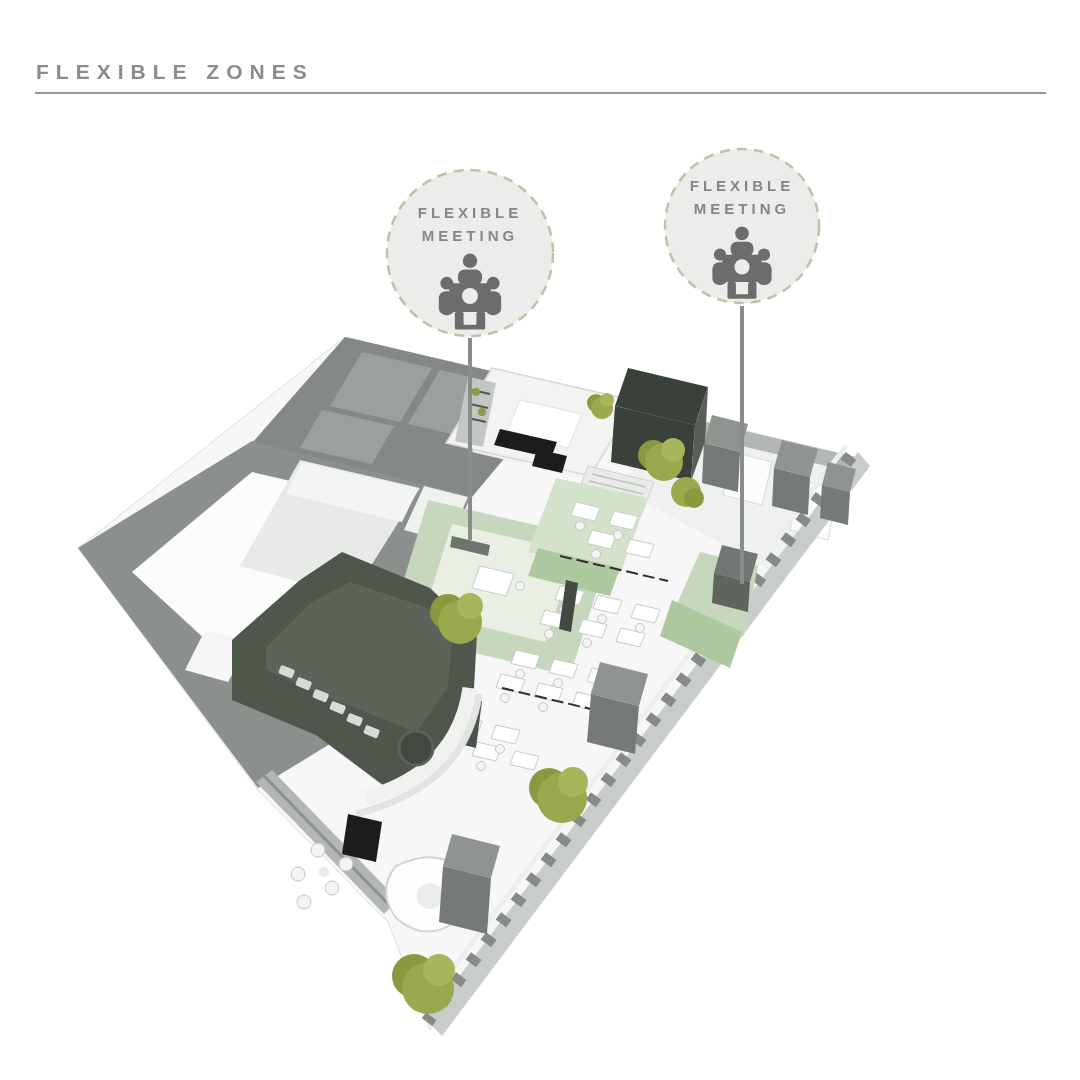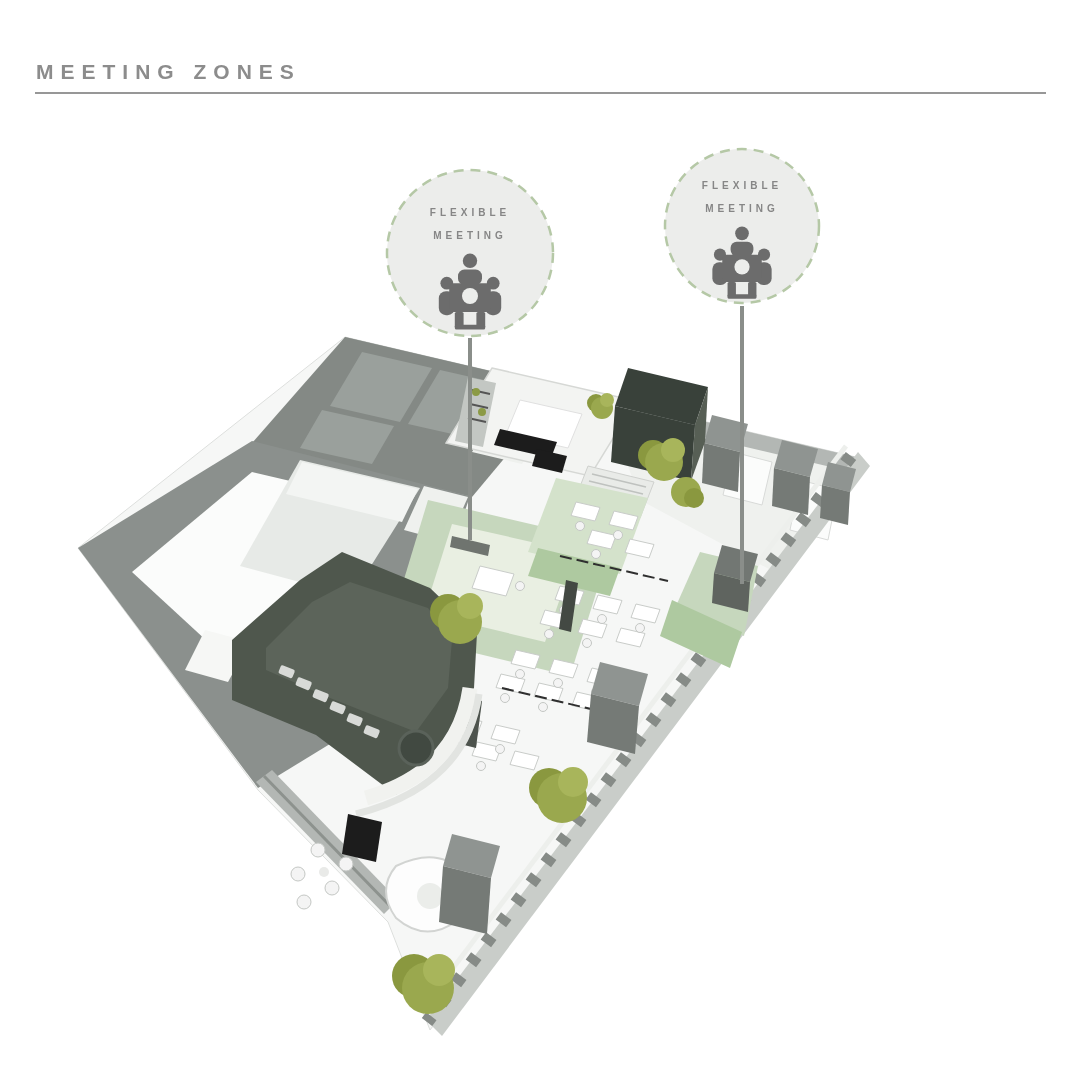--- a/index.html
+++ b/index.html
@@ -44,33 +44,33 @@
 
   
   .badge{position:absolute;border-radius:50%;}
   .badge .ring{position:absolute;left:0;top:0;}
   .badge .ring circle{fill:var(--badge-fill,#ecedeb);
     stroke:var(--accent-green,#b5c8a6);stroke-width:2.5;
     stroke-dasharray:10 7;}
   .badge-content{position:absolute;left:0;top:0;width:100%;height:100%;
     display:flex;flex-direction:column;align-items:center;}
   .badge-label{display:flex;flex-direction:column;align-items:center;
-    font-size:10px;font-weight:700;letter-spacing:4px;line-height:23px;
+    font-size:15px;font-weight:700;letter-spacing:4px;line-height:23px;
     color:var(--badge-text-gray,#868686);justify-content:flex-end;}
   .badge-label span{display:block;}
   .b1 .badge-content{padding-top:34px;}
   .b2 .badge-content{padding-top:28px;}
   .meeting-icon{margin-top:4px;}
   .meeting-icon .pg{fill:var(--icon-gray,#6c6c6c);}
   .meeting-icon .hole{fill:var(--badge-fill,#ecedeb);}
 </style>
 </head>
 <body>
 
-<h1 class="page-title">MEETING ZONES</h1>
+<h1 class="page-title">FLEXIBLE ZONES</h1>
 <div class="title-rule"></div>
 
 <div class="plan-wrap">
 <svg width="1080" height="1080" viewBox="0 0 1080 1080">
 
   <polygon class="slab" points="78,548 345,337 860,458 430,1030 388,922 258,790"></polygon>
 
   <polygon class="walllt" points="345,337 860,458 855,478 340,357"></polygon>
 
   <g>

